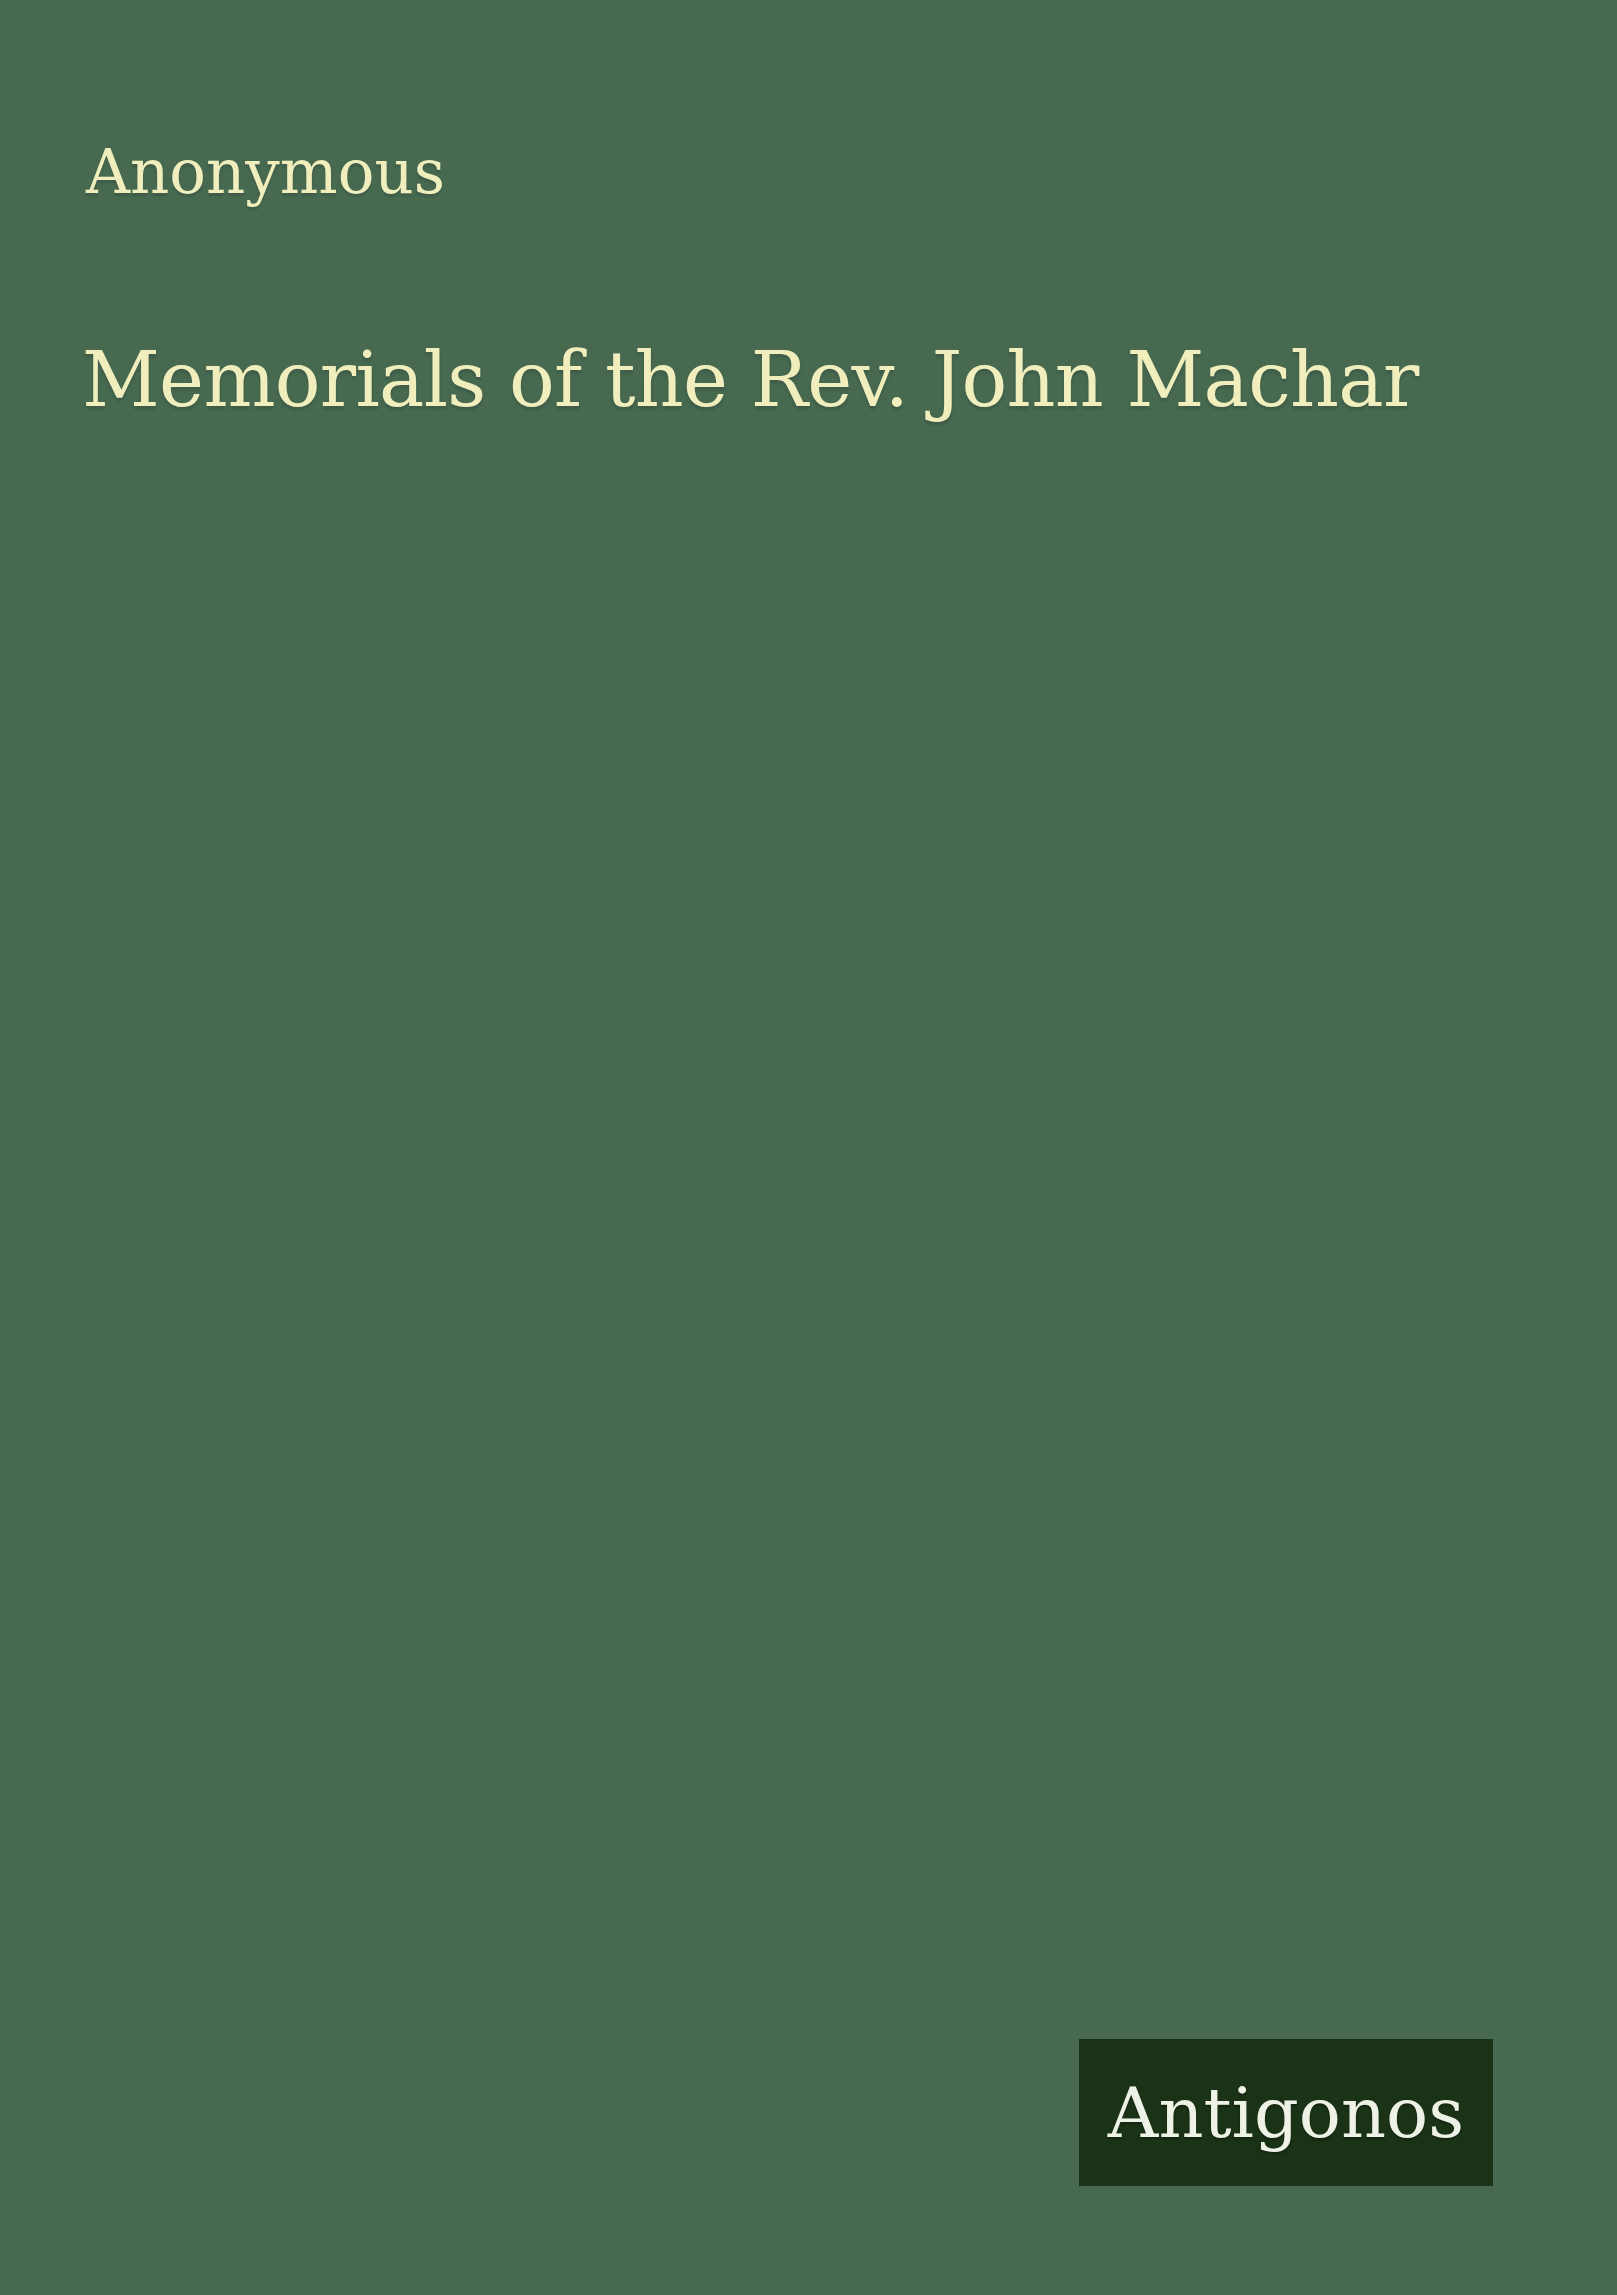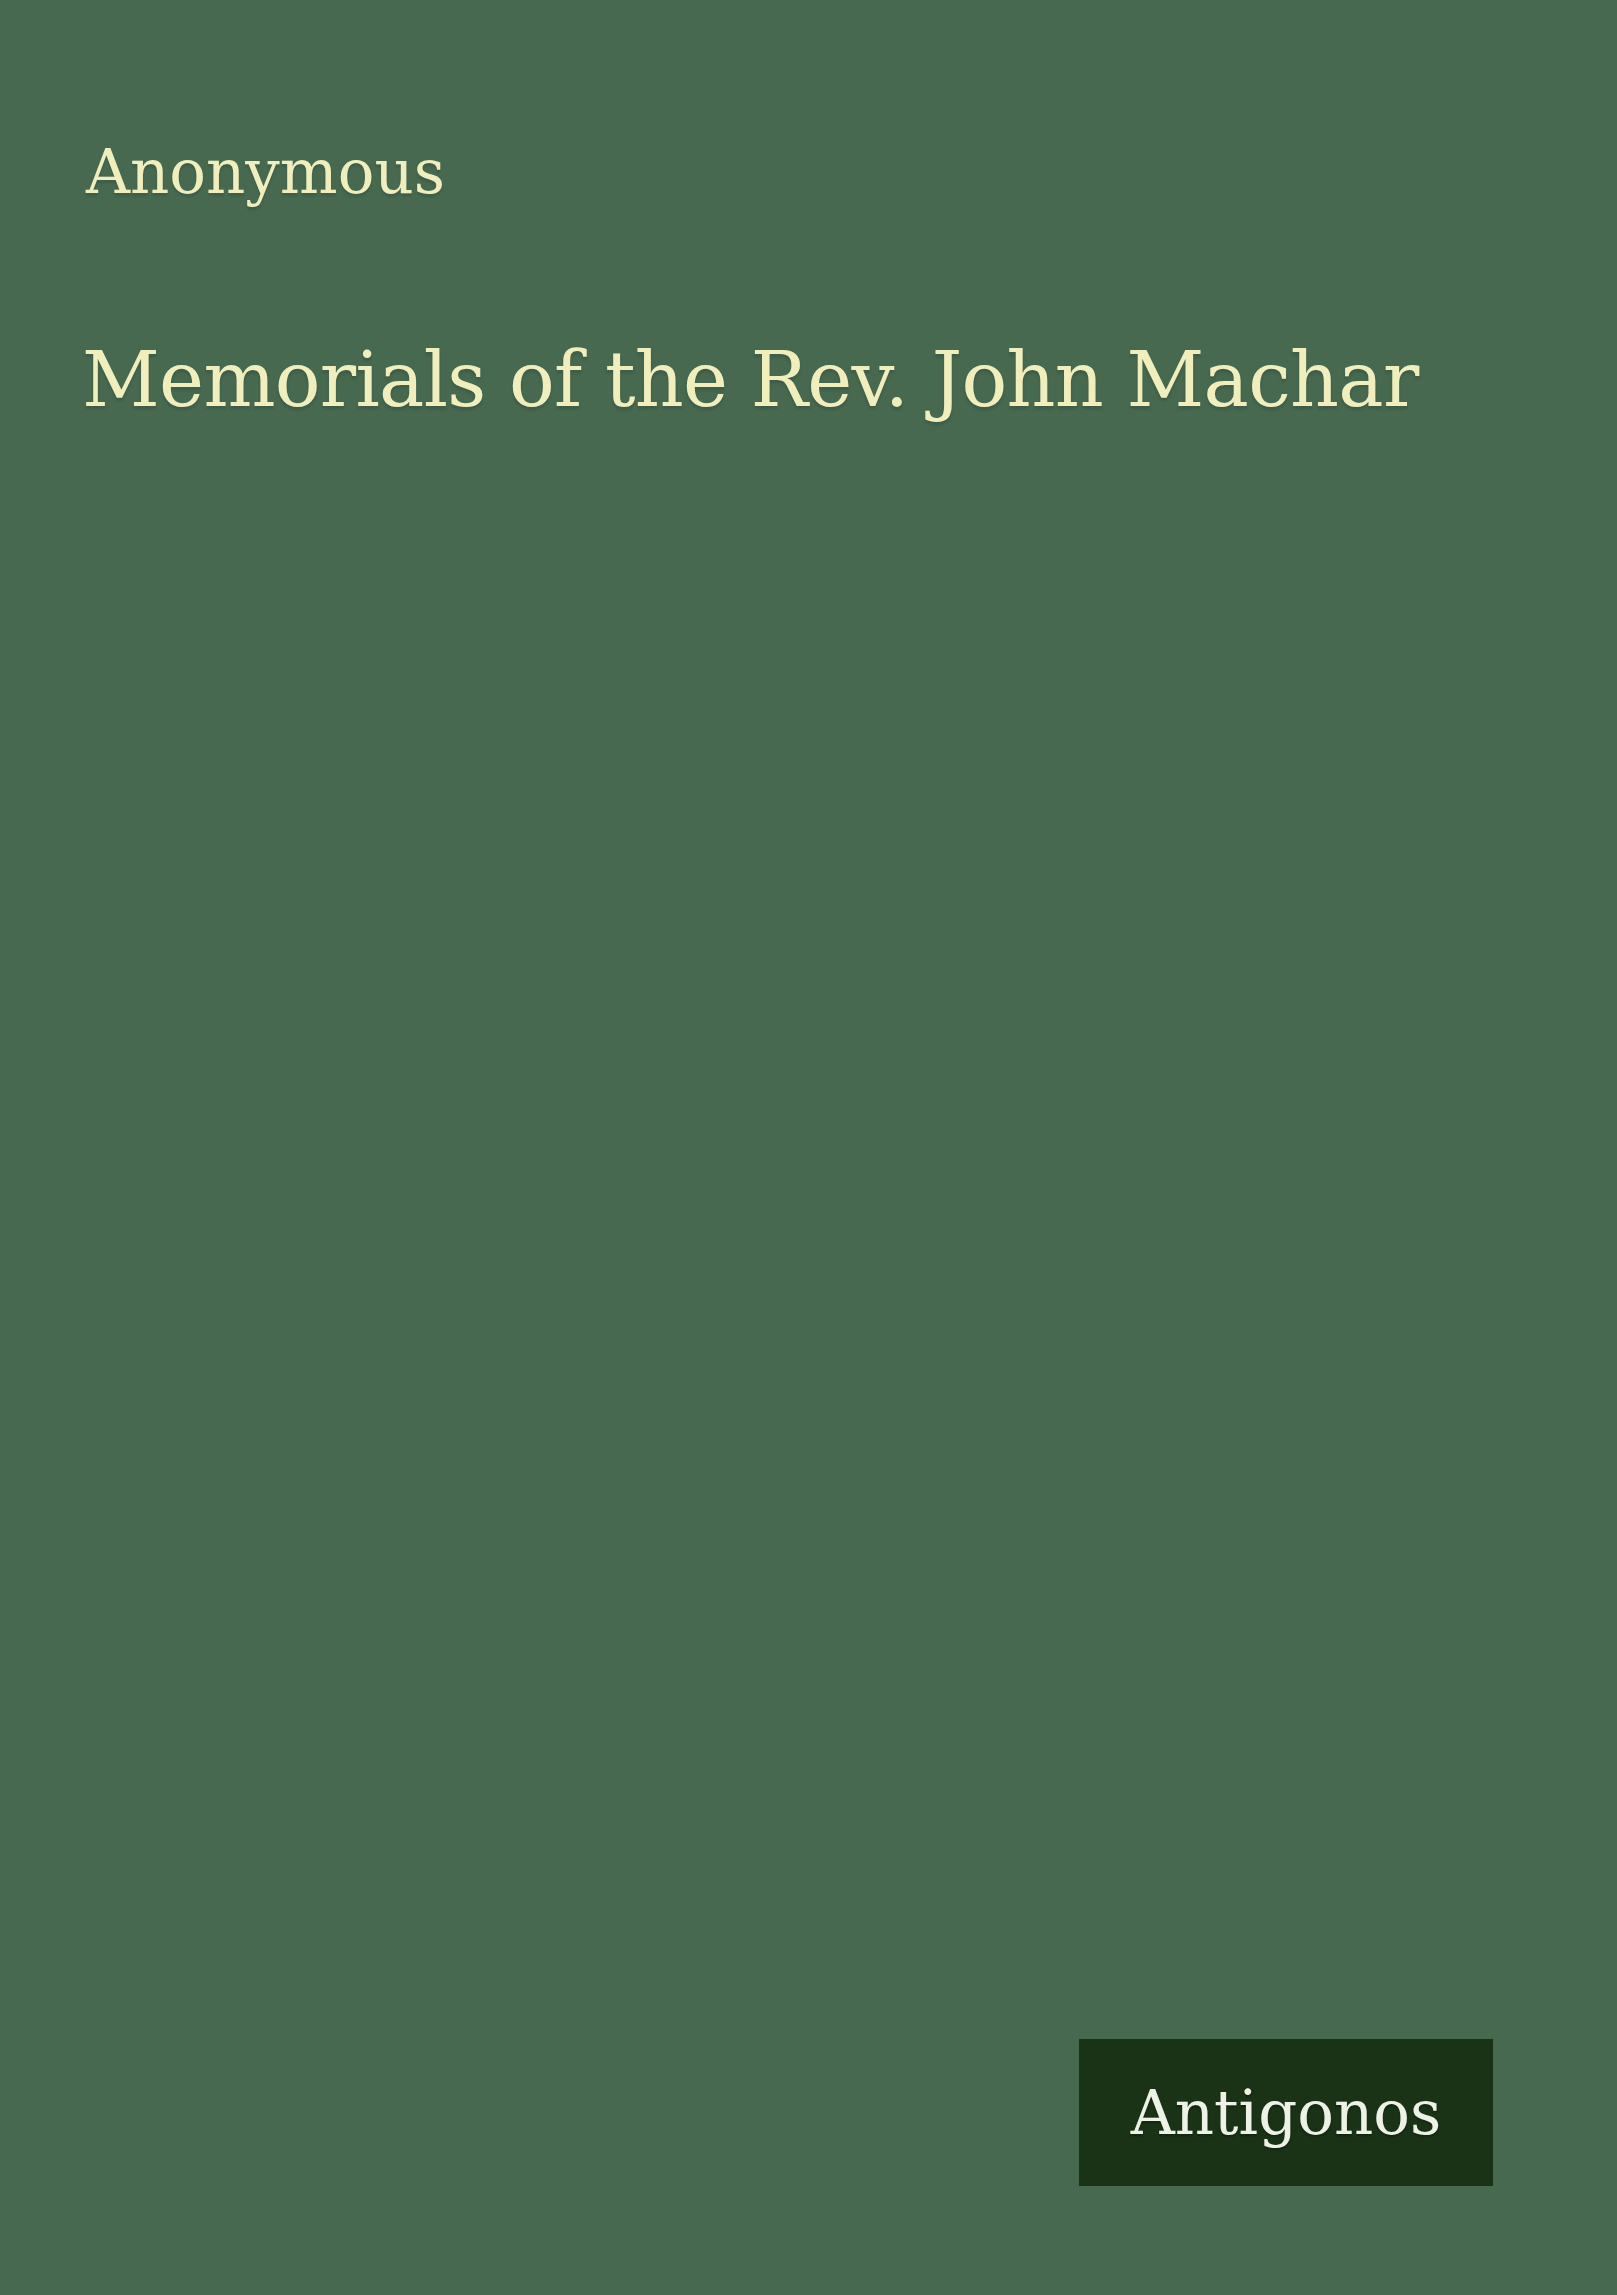--- a/index.html
+++ b/index.html
@@ -51,21 +51,21 @@
     left: 1079px;
     top: 2039px;
     width: 414px;
     height: 147px;
     background: var(--box-bg);
     display: flex;
     align-items: center;
     justify-content: center;
   }
   .publisher-name {
-    font-size: 61px;
+    font-size: 70px;
     color: var(--box-text);
     white-space: nowrap;
     text-shadow: 0 2px 2px rgba(0, 0, 0, 0.25);
   }
 </style>
 </head>
 <body>
 
 <div class="cover">
 

